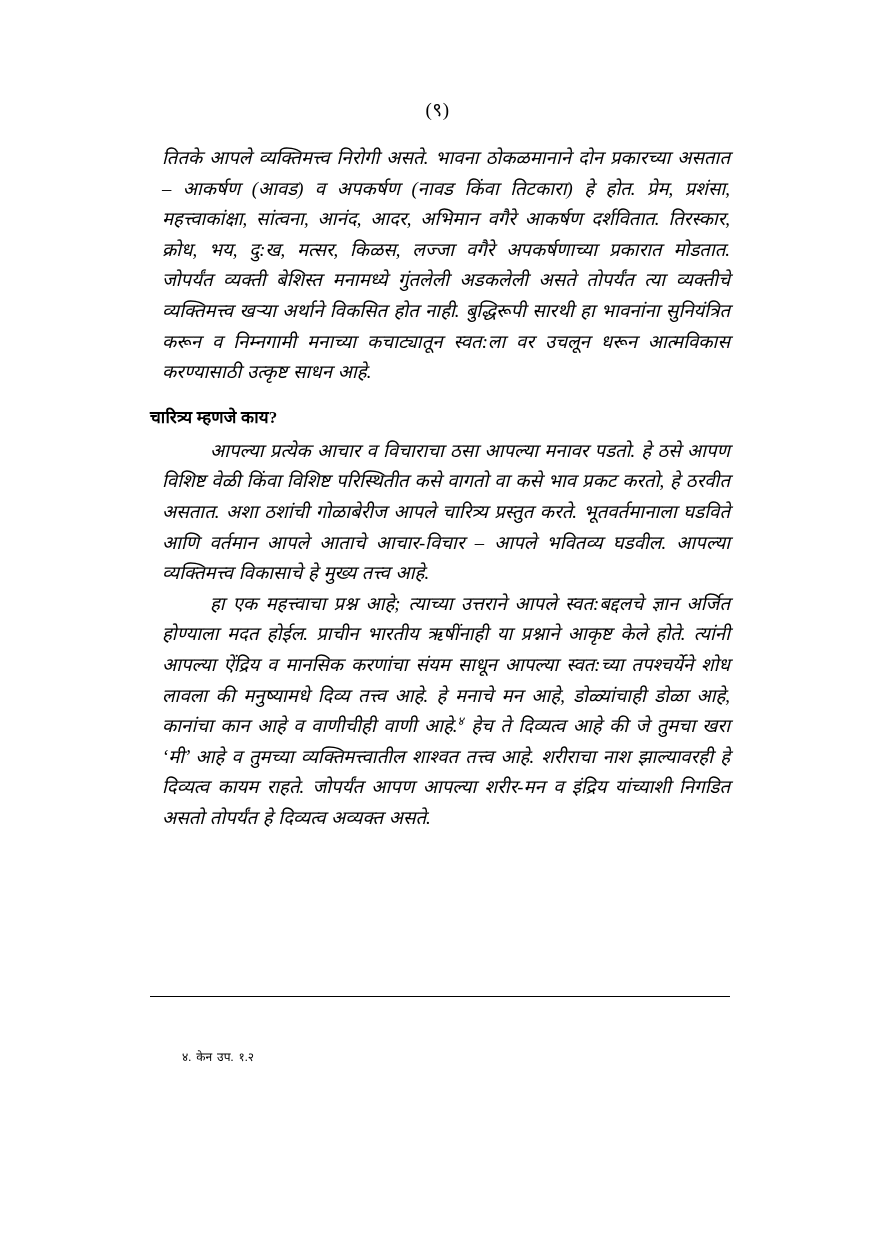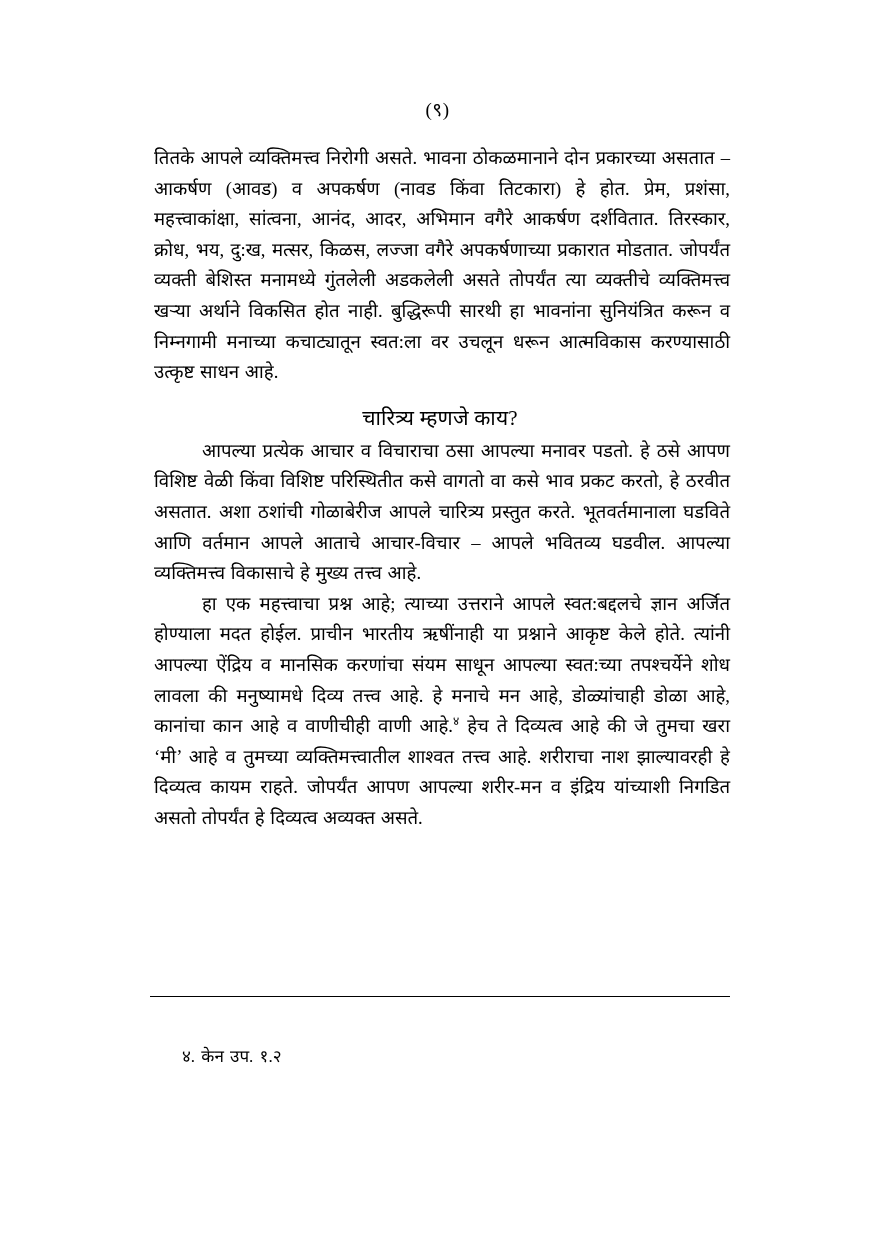--- a/index.html
+++ b/index.html
@@ -31,55 +31,56 @@
     font-family: "Liberation Serif", "DejaVu Serif", serif;
     letter-spacing: 0.5px;
   }
   .content {
     position: absolute;
     top: 143px;
     left: 150px;
     width: 580px;
   }
   p.body-text {
-    margin: 0 0 0 4px;
+    margin: 0 0 0 12px;
     font-size: 18.6px;
     line-height: 30.6px;
     text-align: justify;
     text-justify: inter-word;
     word-spacing: 1px;
+    font-style: italic;
   }
   p.body-text.indent {
     text-indent: 48px;
   }
   h2.heading {
     margin: 16px 0 4px 0;
-    font-size: 21px;
+    font-size: 17px;
     line-height: 28px;
-    font-weight: normal;
-    text-align: center;
+    font-weight: bold;
+    text-align: left;
     letter-spacing: 0.2px;
   }
   .gap-after-para {
     margin-bottom: 10px;
   }
   .footnote-area {
     position: absolute;
     left: 150px;
     top: 996px;
     width: 580px;
   }
   .footnote-rule {
     width: 580px;
     height: 1px;
     background: #000;
     margin: 0 0 8px 0;
   }
   .footnote {
-    font-size: 17px;
+    font-size: 12px;
     line-height: 24px;
     padding-left: 32px;
     word-spacing: 2px;
     margin-top: 48px;
   }
   sup.fn {
     font-size: 12px;
     vertical-align: super;
     line-height: 0;
   }

